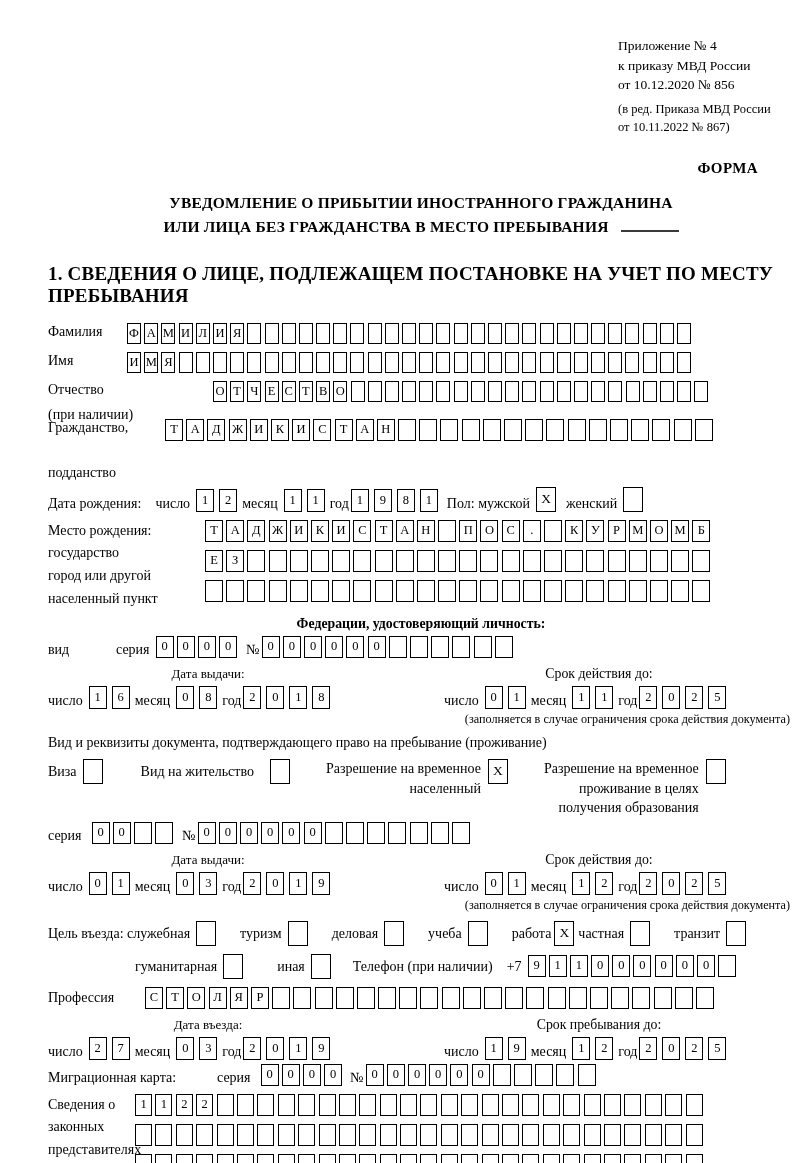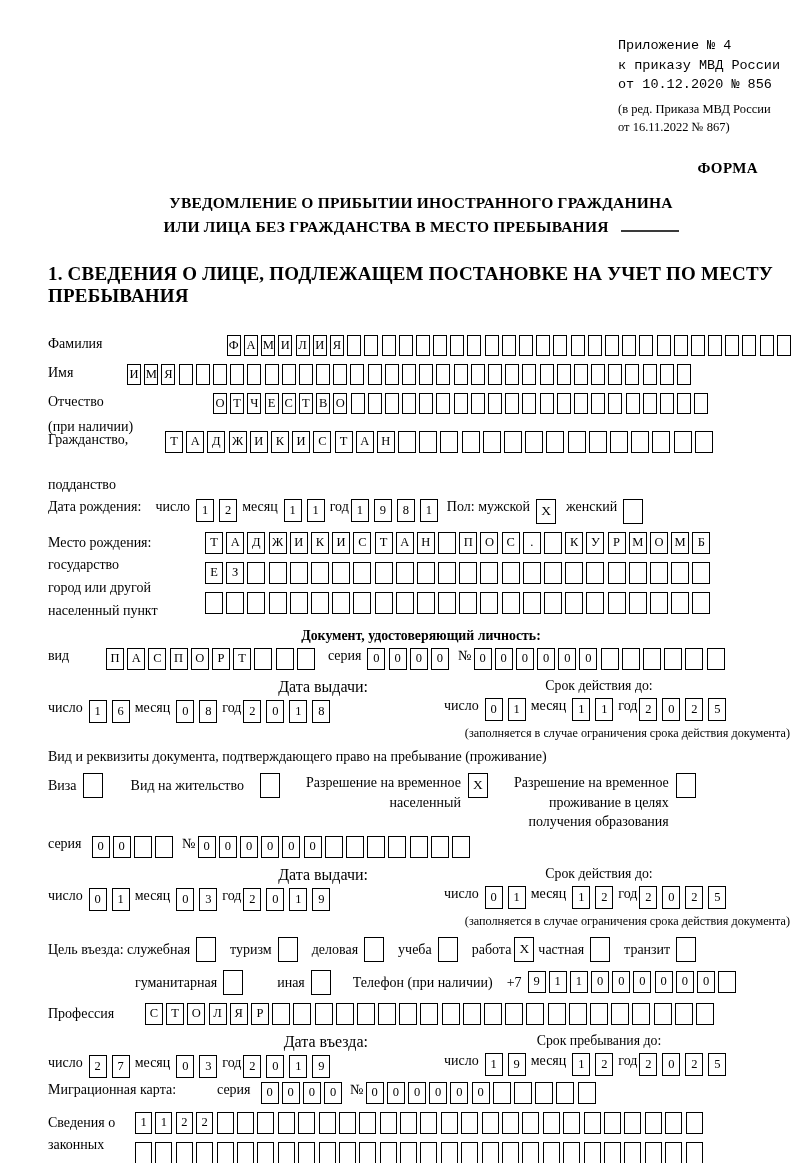--- a/index.html
+++ b/index.html
@@ -5,21 +5,21 @@
   * { box-sizing: border-box; margin: 0; padding: 0; }
   html,body { width: 800px; background: #ffffff; color: #000; }
   body {
     height: 1163px;
     font-family: "Liberation Serif", "DejaVu Serif", serif;
     font-size: 14px;
     overflow: hidden;
   }
   .page { padding: 36px 6px 0 48px; width: 800px; }
 
-  .appendix { margin-left: 570px; font-size: 13.5px; line-height: 1.45; font-family: Liberation Mono, monospace; }
+  .appendix { margin-left: 570px; font-size: 13.5px; line-height: 1.45; }
   .edition  { margin-left: 570px; font-size: 12.5px; line-height: 1.45; margin-top: 5px; }
   .forma { text-align: right; padding-right: 36px; font-weight: bold; font-size: 15px; margin-top: 24px; letter-spacing: .4px; }
 
   .title { text-align: center; font-weight: bold; font-size: 15.5px; line-height: 1.55; margin-top: 14px; letter-spacing: .2px; }
   .uline { display: inline-block; width: 58px; border-bottom: 2.2px solid #3a3a3a; height: 12px; margin-left: 12px; }
 
   .sec { font-weight: bold; font-size: 19px; margin-top: 24px; letter-spacing: .2px; }
 
   .row { display: flex; align-items: flex-start; }
   .lbl { flex: none; line-height: 1.35; }
@@ -30,52 +30,52 @@
     vertical-align: top; font-size: 12.5px; background: #fff;
   }
   .c20 .cell  { width: 14px; height: 21px; line-height: 18px; margin-right: 3.2px; }
   .c24 .cell  { width: 18px; height: 22px; line-height: 19px; margin-right: 3.2px; }
   .c23 .cell  { width: 17px; height: 22px; line-height: 19px; margin-right: 3.4px; }
   .cdate .cell{ width: 18px; height: 23px; line-height: 20px; margin-right: 5px; }
   .cnum .cell { width: 18px; height: 22px; line-height: 19px; margin-right: 3.2px; }
   .cbox .cell { width: 20px; height: 25px; line-height: 22px; font-size: 13.5px; }
 
   .mt6 { margin-top: 6px; } .mt8 { margin-top: 8px; }
-  .mt12 { margin-top: 12px; } .mt20 { margin-top: 28px; justify-content: space-between; }
+  .mt12 { margin-top: 12px; } .mt20 { margin-top: 16px; }
 
   .center-b { text-align: center; font-weight: bold; font-size: 13.8px; }
   .note-r { text-align: right; font-size: 12.2px; padding-right: 4px; margin-top: 3px; }
 
   .dcols { display: flex; margin-top: 8px; }
   .dcol-l { width: 396px; flex: none; }
   .dcol-r { flex: 1; }
-  .dhdr-l { width: 320px; text-align: right; font-size: 16px; }
+  .dhdr-l { width: 320px; text-align: center; font-size: 13px; }
   .dhdr-r { width: 310px; text-align: center; font-size: 13.8px; }
-  .dgroup { display: flex; align-items: flex-start; margin-top: 4px; }
+  .dgroup { display: flex; align-items: flex-end; margin-top: 4px; }
   .dl { margin-right: 6px; }
   .dl-y { margin-right: 2px; }
 
   .pairs { display: flex; align-items: flex-start; flex-wrap: nowrap; }
-  .pair { display: flex; align-items: flex-start; margin-right: 14px; }
+  .pair { display: flex; align-items: flex-start; margin-right: 24px; }
   .pair .ptxt { margin-right: 6px; line-height: 25px; }
   .pair .ctr { text-align: right; line-height: 1.4; margin-right: 7px; }
 </style>
 </head>
 <body>
 
 <div class="page">
 
   <div class="appendix">
     <div>Приложение № 4</div>
     <div>к приказу МВД России</div>
     <div>от 10.12.2020 № 856</div>
   </div>
   <div class="edition">
     <div>(в ред. Приказа МВД России</div>
-    <div>от 16.11.2022 № 867)</div>
+    <div>от 10.11.2022 № 867)</div>
   </div>
 
   <div class="forma">ФОРМА</div>
 
   <div class="title">
     <div>УВЕДОМЛЕНИЕ О ПРИБЫТИИ ИНОСТРАННОГО ГРАЖДАНИНА</div>
     <div><span>ИЛИ ЛИЦА БЕЗ ГРАЖДАНСТВА В МЕСТО ПРЕБЫВАНИЯ</span><span class="uline"></span></div>
   </div>
 
   <div class="sec">1. СВЕДЕНИЯ О ЛИЦЕ, ПОДЛЕЖАЩЕМ ПОСТАНОВКЕ НА УЧЕТ ПО МЕСТУ ПРЕБЫВАНИЯ</div>
@@ -127,25 +127,24 @@
       <div>город или другой</div>
       <div>населенный пункт</div>
     </div>
     <div>
       <div class="cells c24"><span class="cell">Т</span><span class="cell">А</span><span class="cell">Д</span><span class="cell">Ж</span><span class="cell">И</span><span class="cell">К</span><span class="cell">И</span><span class="cell">С</span><span class="cell">Т</span><span class="cell">А</span><span class="cell">Н</span><span class="cell"></span><span class="cell">П</span><span class="cell">О</span><span class="cell">С</span><span class="cell">.</span><span class="cell"></span><span class="cell">К</span><span class="cell">У</span><span class="cell">Р</span><span class="cell">М</span><span class="cell">О</span><span class="cell">М</span><span class="cell">Б</span></div>
       <div class="cells c24 mt8"><span class="cell">Е</span><span class="cell">З</span><span class="cell"></span><span class="cell"></span><span class="cell"></span><span class="cell"></span><span class="cell"></span><span class="cell"></span><span class="cell"></span><span class="cell"></span><span class="cell"></span><span class="cell"></span><span class="cell"></span><span class="cell"></span><span class="cell"></span><span class="cell"></span><span class="cell"></span><span class="cell"></span><span class="cell"></span><span class="cell"></span><span class="cell"></span><span class="cell"></span><span class="cell"></span><span class="cell"></span></div>
       <div class="cells c24 mt8"><span class="cell"></span><span class="cell"></span><span class="cell"></span><span class="cell"></span><span class="cell"></span><span class="cell"></span><span class="cell"></span><span class="cell"></span><span class="cell"></span><span class="cell"></span><span class="cell"></span><span class="cell"></span><span class="cell"></span><span class="cell"></span><span class="cell"></span><span class="cell"></span><span class="cell"></span><span class="cell"></span><span class="cell"></span><span class="cell"></span><span class="cell"></span><span class="cell"></span><span class="cell"></span><span class="cell"></span></div>
     </div>
   </div>
 
-  <div class="center-b mt6">Документ, удостоверяющий личность:</div>
+  <div class="center-b mt6">Федерации, удостоверяющий личность:</div>
 
   <div class="dgroup mt6">
     <span class="dl" style="width:52px">вид</span>
-    <span class="cells cnum"><span class="cell">П</span><span class="cell">А</span><span class="cell">С</span><span class="cell">П</span><span class="cell">О</span><span class="cell">Р</span><span class="cell">Т</span><span class="cell"></span><span class="cell"></span><span class="cell"></span></span>
     <span class="dl" style="margin-left:10px">серия</span>
     <span class="cells cnum"><span class="cell">0</span><span class="cell">0</span><span class="cell">0</span><span class="cell">0</span></span>
     <span class="dl dl-y" style="margin-left:6px">№</span>
     <span class="cells cnum"><span class="cell">0</span><span class="cell">0</span><span class="cell">0</span><span class="cell">0</span><span class="cell">0</span><span class="cell">0</span><span class="cell"></span><span class="cell"></span><span class="cell"></span><span class="cell"></span><span class="cell"></span><span class="cell"></span></span>
   </div>
 
   <div class="dcols">
     <div class="dcol-l">
       <div class="dhdr-l">Дата выдачи:</div>
       <div class="dgroup">

